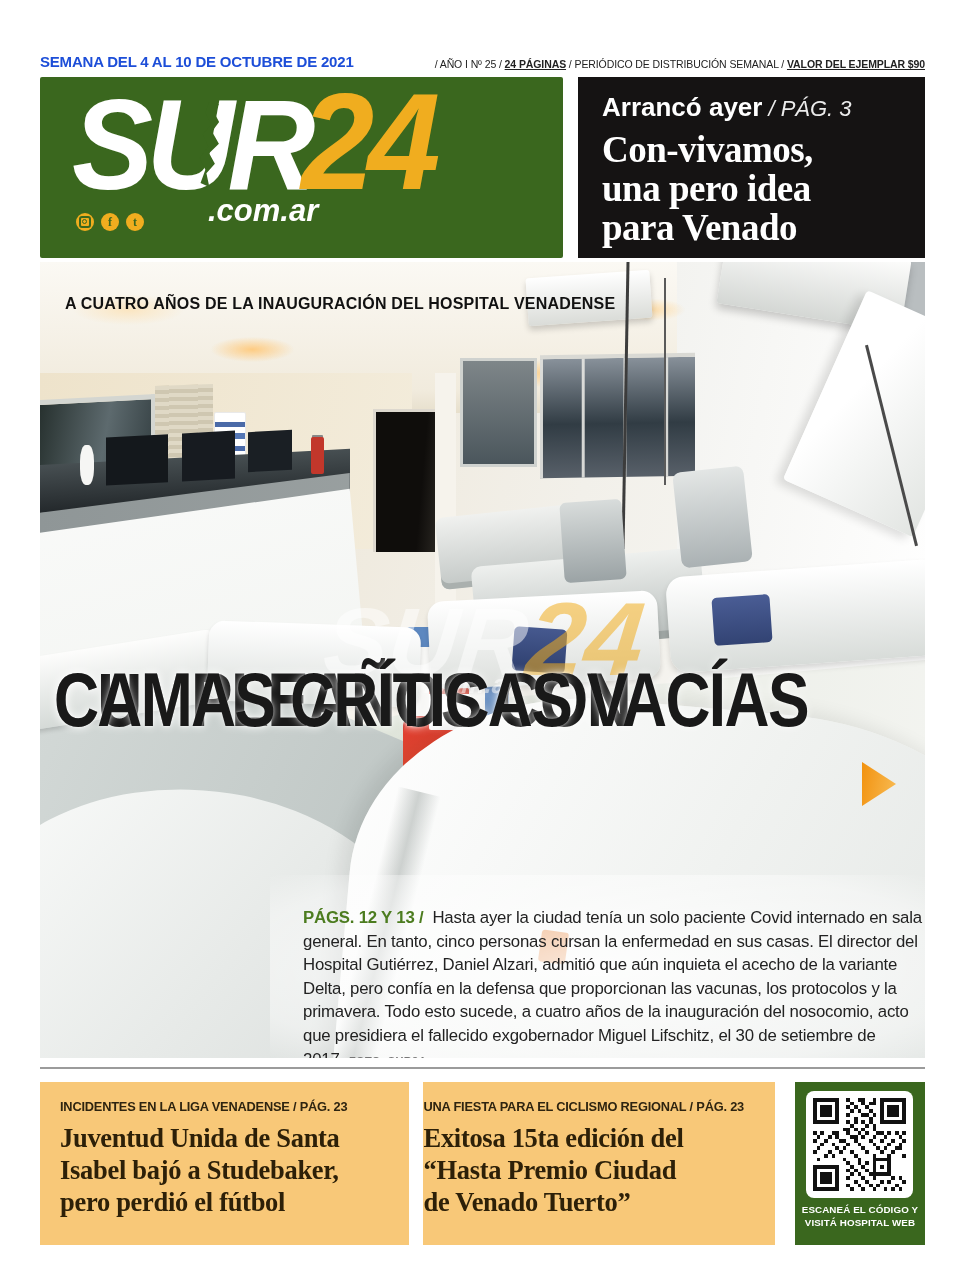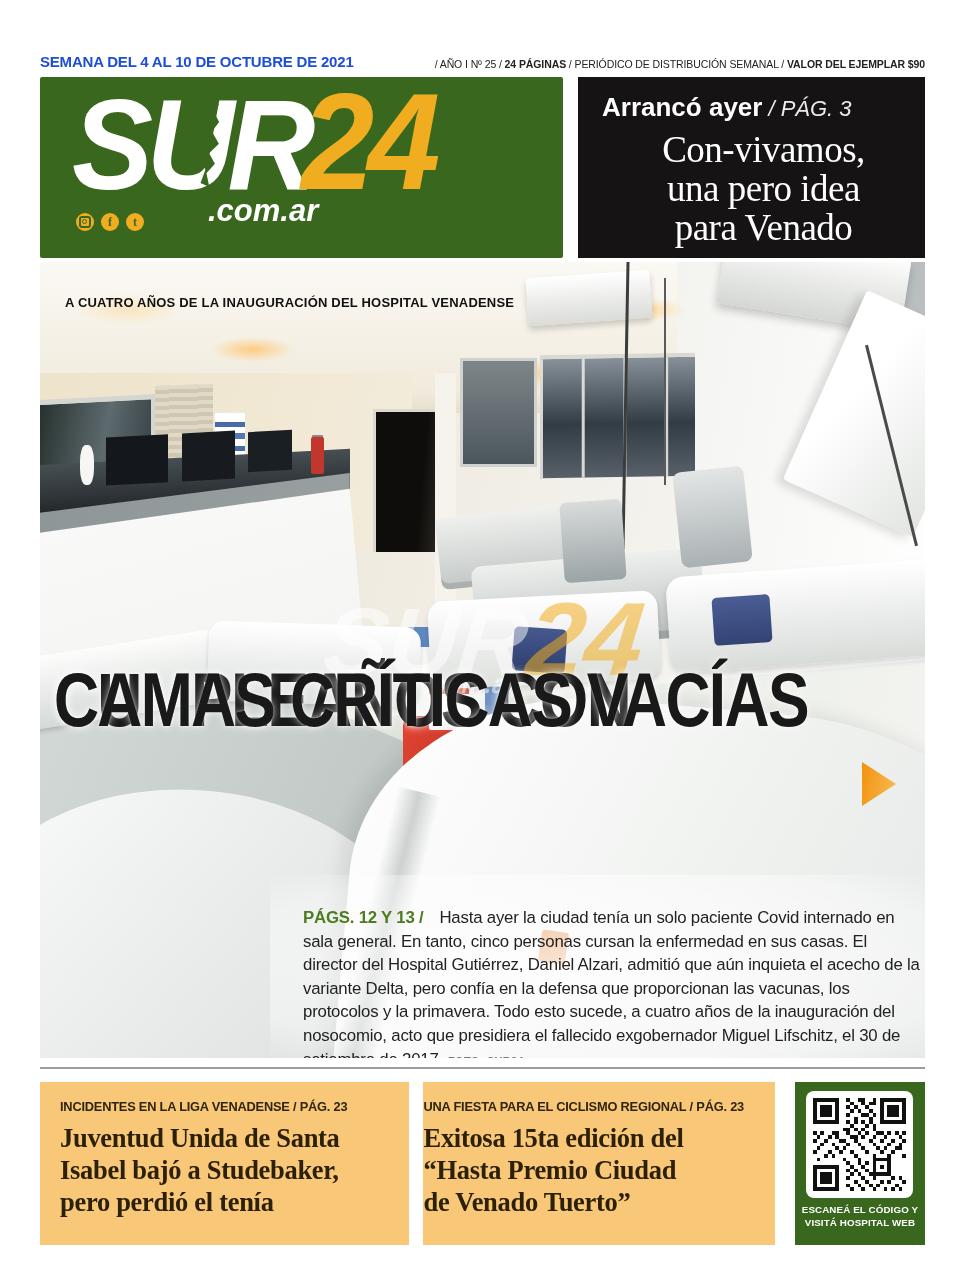--- a/index.html
+++ b/index.html
@@ -4,21 +4,21 @@
 <style>
   html,body{margin:0;padding:0;background:#fff;}
   .page{position:relative;width:965px;height:1280px;background:#fff;overflow:hidden;
         font-family:"Liberation Sans",sans-serif;}
 
   
   .topbar{position:absolute;left:40px;top:53px;width:885px;display:flex;
           justify-content:space-between;align-items:flex-end;}
   .tb-left{font-weight:bold;font-size:15px;color:#1d4ed8;letter-spacing:-0.2px;}
   .tb-right{font-size:10.5px;color:#222;letter-spacing:-0.1px;white-space:nowrap;}
-  .tb-right .b{font-weight:bold;}
+  .tb-right .b{font-weight:bold;text-decoration:underline;}
 
   
   .masthead{position:absolute;left:40px;top:77px;width:523px;height:181px;
             background:#3A671E;border-radius:2px;overflow:hidden;}
   .logo{position:absolute;left:32px;top:-16px;font-style:italic;font-weight:bold;
         font-size:128px;line-height:160px;letter-spacing:-7px;white-space:nowrap;
         transform:scaleX(0.95);transform-origin:left top;}
   .logo-sur{color:#fff;}
   .logo-24{color:#F0AD1F;font-size:138px;margin-left:-8px;}
   .map-cut{position:absolute;left:158px;top:26px;width:26px;height:84px;background:#3A671E;
@@ -33,22 +33,22 @@
   .ig{display:block;width:8px;height:8px;border:2px solid #3A671E;border-radius:3px;position:relative;}
   .ig::after{content:"";position:absolute;left:1px;top:1px;width:3px;height:3px;
              border:1px solid #3A671E;border-radius:50%;}
 
   
   .promo{position:absolute;left:578px;top:77px;width:347px;height:181px;background:#151313;
          box-sizing:border-box;padding:15px 0 0 24px;color:#fff;}
   .promo-kicker{font-size:26px;}
   .pk-b{font-weight:bold;}
   .pk-i{font-style:italic;font-size:22px;color:#ececec;margin-left:6px;margin-top:18px;}
-  .promo-title{font-family:"Liberation Serif",serif;font-weight:normal;font-size:37px;
-               line-height:39px;margin-top:7px;letter-spacing:-0.5px;text-align:center;}
+  .promo-title{font-family:"Liberation Serif",serif;font-weight:bold;font-size:37px;
+               line-height:39px;margin-top:7px;letter-spacing:-0.5px;}
 
   
   .photo{position:absolute;left:40px;top:262px;width:885px;height:796px;overflow:hidden;
          background:linear-gradient(105deg,#e9e2d2 0%,#efe9dc 30%,#f2f0ea 55%,#fbfbf9 100%);}
   .photo div{position:absolute;}
   .ph-ceiling{top:0;left:0;right:0;height:19%;background:linear-gradient(180deg,#fbf9f4 0%,#f1ebdd 85%,#e7dfcc 100%);z-index:1;}
   .ph-lights{top:0;left:0;right:0;height:20%;z-index:2;background:
      radial-gradient(ellipse 60px 18px at 24% 55%,rgba(255,200,120,.9),transparent 70%),
      radial-gradient(ellipse 70px 20px at 57% 70%,rgba(255,205,130,.8),transparent 70%),
      radial-gradient(ellipse 50px 16px at 69% 30%,rgba(255,210,140,.7),transparent 70%),
@@ -134,35 +134,35 @@
             background:linear-gradient(140deg,#fcfdfc 0%,#e7eae8 50%,#d3d8d6 100%);}
   .ph-fbedR{left:34%;top:56%;width:80%;height:70%;border-radius:35% 40% 0 0;transform:rotate(5deg);z-index:7;
             background:linear-gradient(115deg,#fff 0%,#f0f2f0 45%,#dee2e0 100%);
             box-shadow:-10px -6px 18px rgba(0,0,0,.08);}
   .ph-crease{left:36%;top:66%;width:5%;height:40%;transform:rotate(14deg);z-index:8;
              background:linear-gradient(90deg,transparent,rgba(120,130,126,.35),transparent);}
   .ph-orange{left:56.5%;top:84%;width:3%;height:4%;background:#e0701c;border-radius:3px;transform:rotate(8deg);z-index:8;}
   .caption-bg{left:26%;top:77%;width:74%;height:23%;z-index:9;
               background:radial-gradient(ellipse at 50% 50%,rgba(255,255,255,.85),rgba(255,255,255,.4) 80%,transparent);}
 
-  .ph-kicker{left:25px;top:33px;z-index:10;font-size:13px;font-weight:bold;color:#111;letter-spacing:.2px;}
+  .ph-kicker{left:25px;top:33px;z-index:10;font-size:16px;font-weight:bold;color:#111;letter-spacing:.2px;}
   .watermark{left:285px;top:318px;z-index:9;white-space:nowrap;transform:skewX(-6deg);}
   .wm-sur{font-style:italic;font-weight:bold;font-size:96px;color:rgba(255,255,255,.5);}
   .wm-24{font-style:italic;font-weight:bold;font-size:104px;color:rgba(240,173,31,.55);}
   .wm-domain{margin:-30px 0 0 104px;font-style:italic;font-weight:bold;font-size:26px;color:rgba(255,255,255,.5);}
   .headline{left:14px;top:398px;z-index:11;font-weight:bold;font-size:76px;line-height:80px;
             letter-spacing:-2px;color:#191919;transform:scaleX(0.82);transform-origin:left top;
             white-space:nowrap;
             text-shadow:0 0 10px rgba(255,255,255,.65),0 0 3px rgba(255,255,255,.5);}
   .hl-arrow{left:822px;top:500px;width:34px;height:44px;z-index:10;
             clip-path:polygon(0 0,100% 50%,0 100%);
             background:linear-gradient(100deg,#f2920f,#f8bc55);}
   .caption{position:absolute;left:263px;top:644px;width:620px;z-index:12;margin:0;
            font-size:16.8px;line-height:23.6px;color:#222;letter-spacing:-0.2px;}
-  .cap-pages{color:#4C7C1F;font-weight:bold;margin-right:16px;}
+  .cap-pages{color:#4C7C1F;font-weight:bold;margin-right:9px;}
   .cap-credit{font-size:11px;color:#777;font-weight:bold;letter-spacing:.3px;margin-left:5px;}
 
   
   .rule{position:absolute;left:40px;top:1067px;width:885px;height:2px;background:#9b9b9b;}
   .bottom{position:absolute;left:40px;top:1082px;width:885px;height:163px;display:flex;}
   .story{background:#F8C878;box-sizing:border-box;padding:17px 18px 0 20px;}
   .story.sleft{width:376px;margin-right:14px;}
   .story.sright{width:360px;margin-right:20px;padding-left:1px;}
   .st-kicker{font-size:12.8px;font-weight:bold;color:#2e2410;letter-spacing:-0.2px;}
   .st-h{font-family:"Liberation Serif",serif;font-weight:bold;font-size:26.5px;line-height:32px;
@@ -278,21 +278,21 @@
   </div>
 
   <div class="rule"></div>
 
   <div class="bottom">
     <div class="story sleft">
       <div class="st-kicker">INCIDENTES EN LA LIGA VENADENSE / PÁG. 23</div>
       <h2 class="st-h">
         <span>Juventud Unida de Santa</span>
         <span>Isabel bajó a Studebaker,</span>
-        <span>pero perdió el tenía</span>
+        <span>pero perdió el fútbol</span>
       </h2>
     </div>
     <div class="story sright">
       <div class="st-kicker">UNA FIESTA PARA EL CICLISMO REGIONAL / PÁG. 23</div>
       <h2 class="st-h">
         <span>Exitosa 15ta edición del</span>
         <span>“Hasta Premio Ciudad</span>
         <span>de Venado Tuerto”</span>
       </h2>
     </div>

